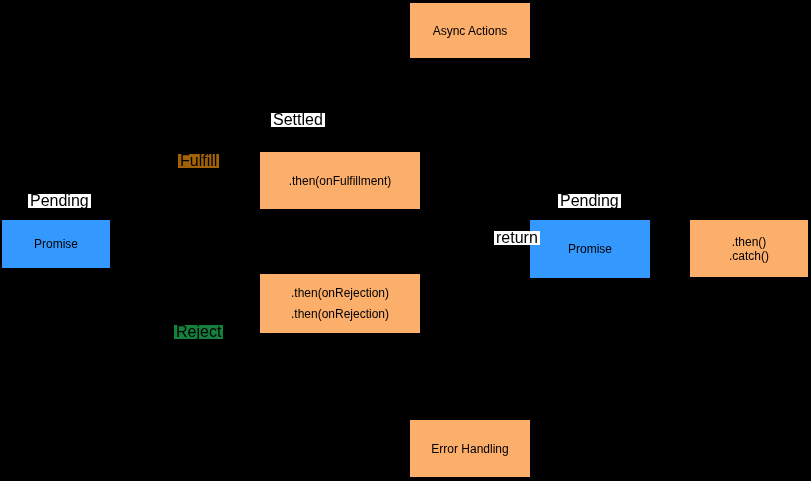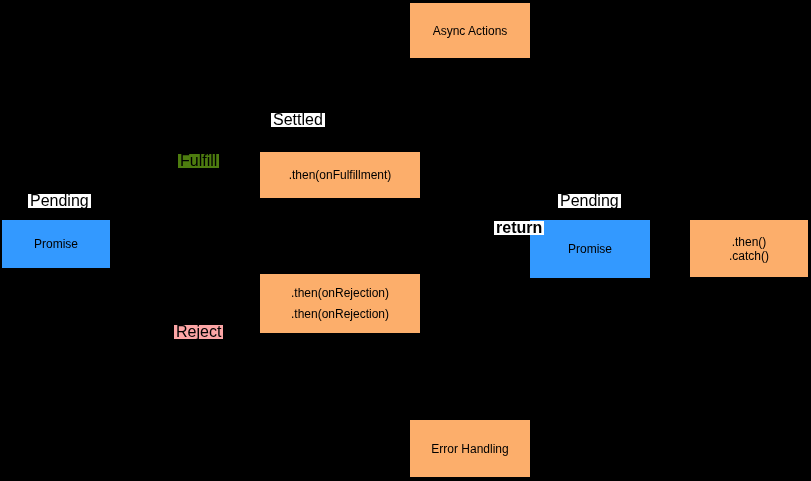--- a/index.html
+++ b/index.html
@@ -31,39 +31,39 @@
     background-color: #FFFFFF;
     color: #000000;
     font-size: 16px;
     line-height: 14px;
     padding: 0 2px;
     white-space: nowrap;
   }
 
   
   #node-async-actions    { left: 410px; top: 3px;   width: 120px; height: 55px; }
-  #node-then-fulfillment { left: 260px; top: 152px; width: 160px; height: 46px; }
+  #node-then-fulfillment { left: 260px; top: 152px; width: 160px; height: 57px; }
   #node-promise-left     { left: 2px;   top: 220px; width: 108px; height: 48px; }
   #node-then-rejection   { left: 260px; top: 274px; width: 160px; height: 59px; }
   #node-promise-right    { left: 530px; top: 220px; width: 120px; height: 58px; }
   #node-then-catch       { left: 690px; top: 220px; width: 118px; height: 57px; }
   #node-error-handling   { left: 410px; top: 420px; width: 120px; height: 57px; }
 
   #node-then-rejection .line { line-height: 14px; }
   #node-then-rejection .line + .line { margin-top: 7px; }
   #node-then-catch .line { line-height: 14px; }
   #node-then-catch .line + .line { margin-top: 0px; }
 
   
   #label-settled       { left: 271px; top: 113px; }
   #label-fulfill       { left: 178px; top: 154px; }
   #label-pending-left  { left: 28px;  top: 194px; }
   #label-reject        { left: 174px; top: 325px; }
   #label-pending-right { left: 558px; top: 194px; }
-  #label-return        { left: 494px; top: 221px; font-weight: bold; }
+  #label-return        { left: 494px; top: 231px; }
 </style>
 </head>
 <body>
 
 <div class="canvas">
 
   <div id="node-async-actions" class="node orange" style="background-color: rgb(252, 174, 107);">
     <span class="line">Async Actions</span>
   </div>
 
@@ -88,23 +88,23 @@
     <span class="line">Error Handling</span>
   </div>
 
   <div id="node-then-catch" class="node orange" style="background-color: rgb(252, 174, 107);">
     <span class="line">.then()</span>
     <span class="line">.catch()</span>
   </div>
 
   <div id="label-settled" class="edge-label" style="background-color: rgb(255, 255, 255);">Settled</div>
 
-  <div id="label-fulfill" class="edge-label" style="background-color: #4d7c0f;">Fulfill</div>
+  <div id="label-fulfill" class="edge-label" style="background-color: #a16207;">Fulfill</div>
 
   <div id="label-pending-left" class="edge-label" style="background-color: rgb(255, 255, 255);">Pending</div>
 
-  <div id="label-reject" class="edge-label" style="background-color: #fca5a5;">Reject</div>
+  <div id="label-reject" class="edge-label" style="background-color: #15803d;">Reject</div>
 
   <div id="label-pending-right" class="edge-label" style="background-color: rgb(255, 255, 255);">Pending</div>
 
   <div id="label-return" class="edge-label" style="background-color: rgb(255, 255, 255);">return</div>
 
 </div>
 
 </body></html>

